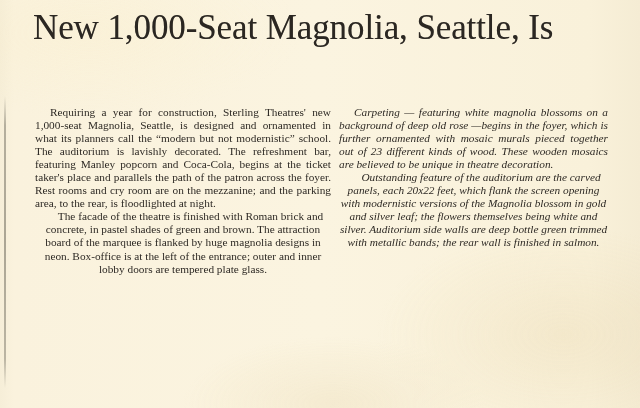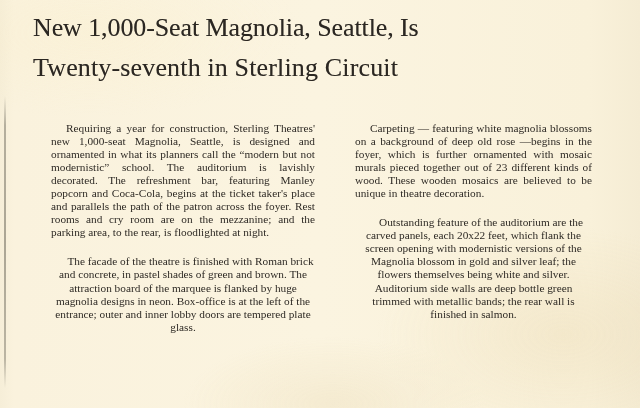--- a/index.html
+++ b/index.html
@@ -55,21 +55,21 @@
 
   
   #headline {
     position: absolute;
     left: 33px;
     top: 8px;
     width: 578px;
   }
   .headline-line {
     font-family: "Liberation Serif", "DejaVu Serif", serif;
-    font-size: 26px;
+    font-size: 35px;
     line-height: 40px;
     color: #2b2722;
     white-space: nowrap;
     letter-spacing: -0.1px;
     text-shadow: 0 0 0.6px rgba(43,39,34,0.35);
   }
   .headline-line.line2 {
     letter-spacing: 0.15px;
   }
 
@@ -84,39 +84,38 @@
   .column {
     position: absolute;
     top: 0;
     font-size: 11.3px;
     line-height: 13.05px;
     color: #2e2a25;
     text-align: justify;
     text-justify: inter-word;
   }
   #column-left  { left: 35px;  width: 296px; }
-  #column-right { left: 339px; width: 269px; }
+  #column-right { left: 339px; width: 269px; font-style: italic; }
 
   .para {
-    margin: 16px;
+    margin: 0;
     text-indent: 15px;
     text-align: justify;
   }
   .para:last-child { text-align: center; }
 </style>
 </head>
 <body>
 
 <div id="page" style="background-color: rgb(250, 242, 221);">
 
   <div id="scan-gutter"></div>
 
   <div id="headline">
     <div class="headline-line line1" style="color: rgb(43, 39, 34);">New 1,000-Seat Magnolia, Seattle, Is</div>
-    <div class="headline-line line2" style="color: rgb(43, 39, 34);">Twenty-seventh in Sterling Circuit</div>
   </div>
 
   <div id="columns">
 
     <div class="column" id="column-left" style="color: rgb(46, 42, 37);">
       <p class="para">Requiring a year for construction, Sterling Theatres' new 1,000-seat Magnolia, Seattle, is designed and ornamented in what its planners call the “modern but not modernistic” school. The auditorium is lavishly decorated. The refreshment bar, featuring Manley popcorn and Coca-Cola, begins at the ticket taker's place and parallels the path of the patron across the foyer. Rest rooms and cry room are on the mezzanine; and the parking area, to the rear, is floodlighted at night.</p>
       <p class="para">The facade of the theatre is finished with Roman brick and concrete, in pastel shades of green and brown. The attraction board of the marquee is flanked by huge magnolia designs in neon. Box-office is at the left of the entrance; outer and inner lobby doors are tempered plate glass.</p>
     </div>
 
     <div class="column" id="column-right" style="color: rgb(46, 42, 37);">

